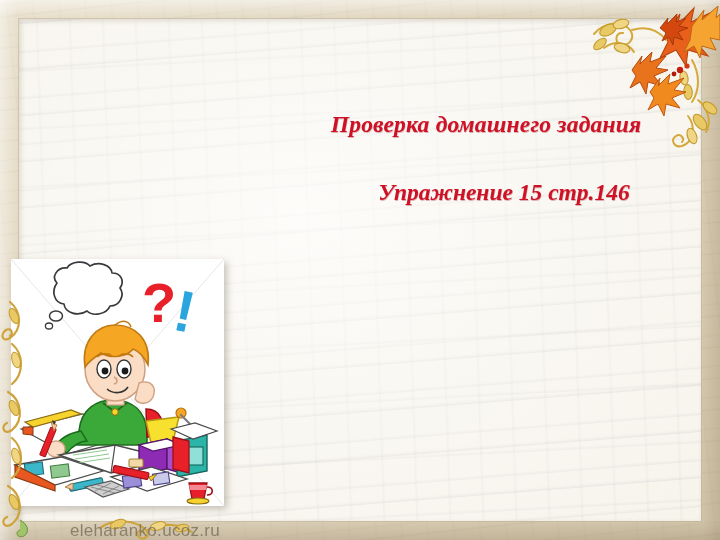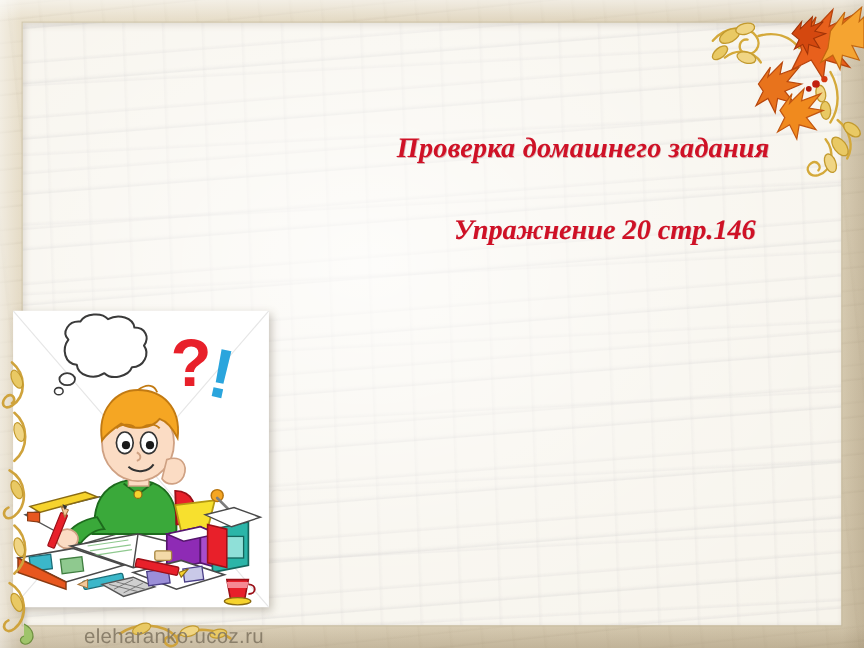--- a/index.html
+++ b/index.html
@@ -222,21 +222,21 @@
   <div class="frame-border"></div>
   <div class="frame-bevel"></div>
 
   <div class="page">
     <div class="page-texture"></div>
     <div class="page-wash"></div>
   </div>
 
   <div class="title-block">
     <div class="title-line-1">Проверка домашнего задания</div>
-    <div class="title-line-2">Упражнение  20  стр.146</div>
+    <div class="title-line-2">Упражнение  15  стр.146</div>
   </div>
 
   <div class="clipart">
     <svg viewBox="0 0 213 247" xmlns="http://www.w3.org/2000/svg">
       <rect x="0" y="0" width="213" height="247" fill="#ffffff"></rect>
 
       <g stroke="#e6e6e6" stroke-width="1" fill="none">
         <line x1="0" y1="0" x2="213" y2="247"></line>
         <line x1="213" y1="0" x2="0" y2="247"></line>
       </g>

